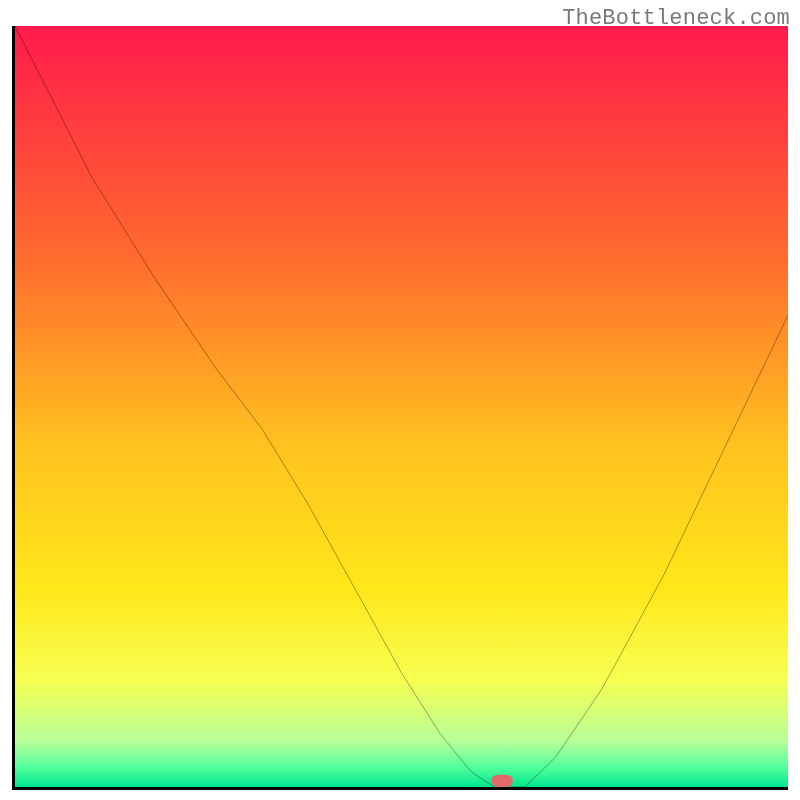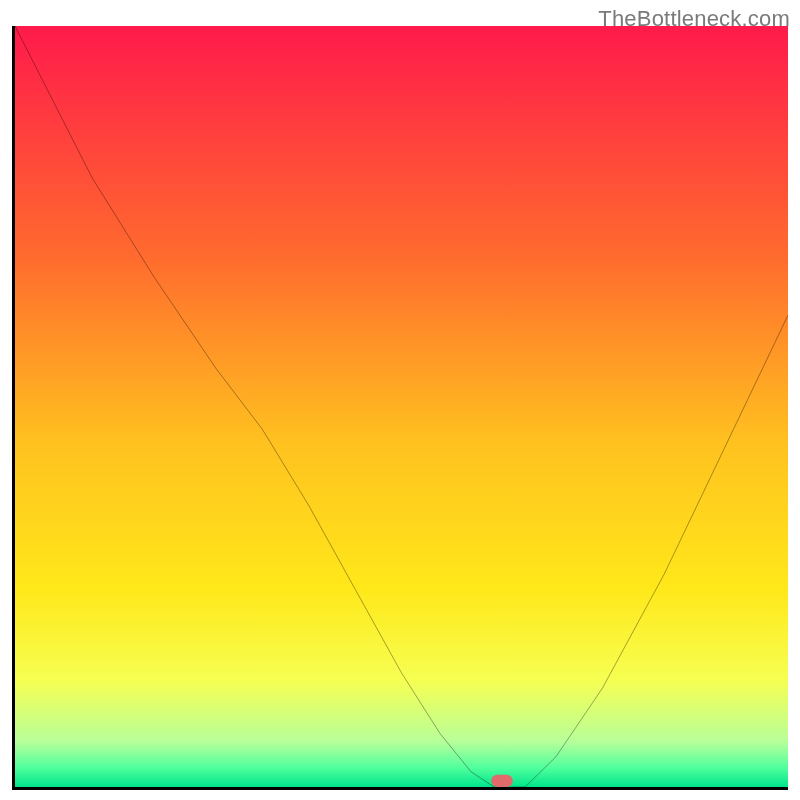--- a/index.html
+++ b/index.html
@@ -17,20 +17,21 @@
     height: 800px;
   }
   .attribution {
     position: absolute;
     top: 6px;
     right: 10px;
     font-size: 22px;
     color: #7a7a7a;
     font-weight: 500;
     letter-spacing: 0.2px;
+    font-family: Liberation Mono, monospace;
   }
   .plot-frame {
     position: absolute;
     left: 12px;
     top: 26px;
     width: 776px;
     height: 764px;
     border-left: 3px solid #000;
     border-bottom: 3px solid #000;
     box-sizing: border-box;

